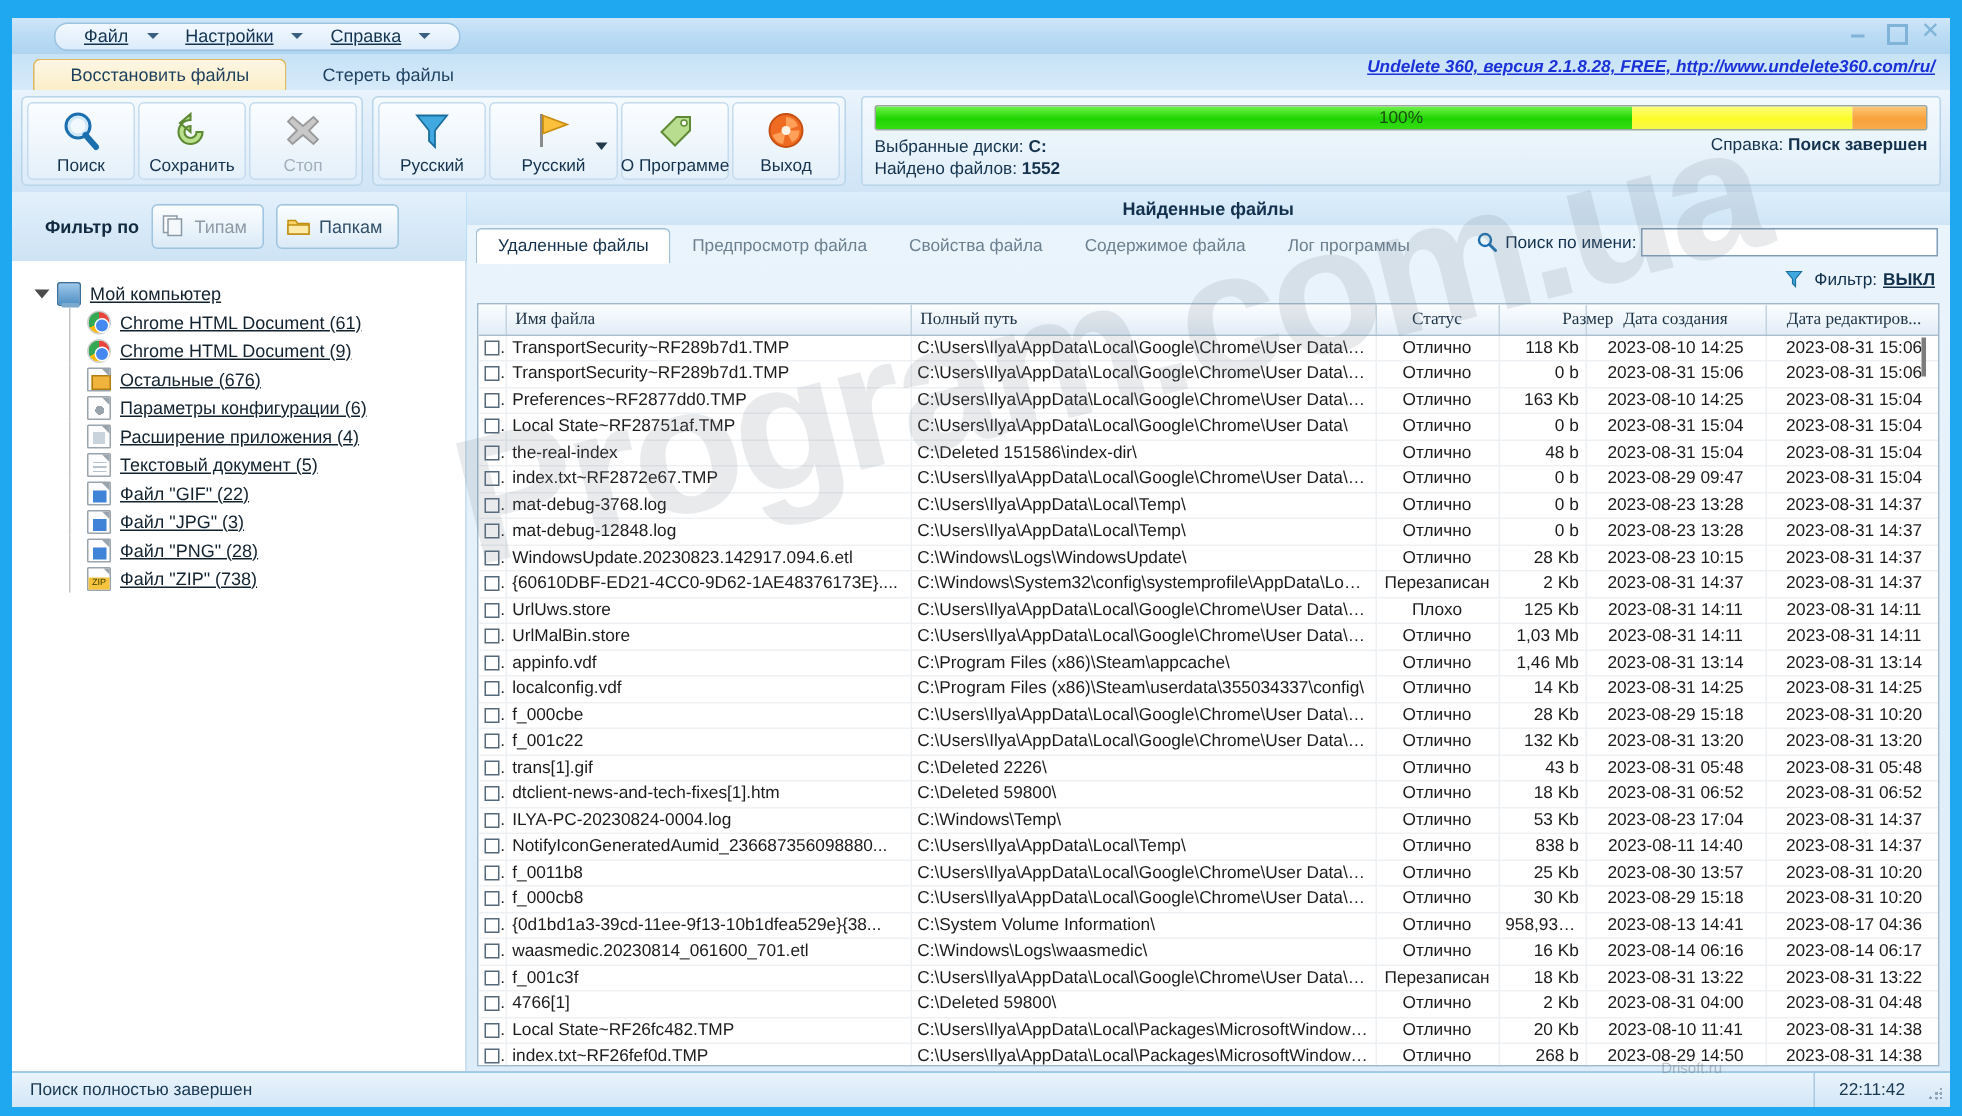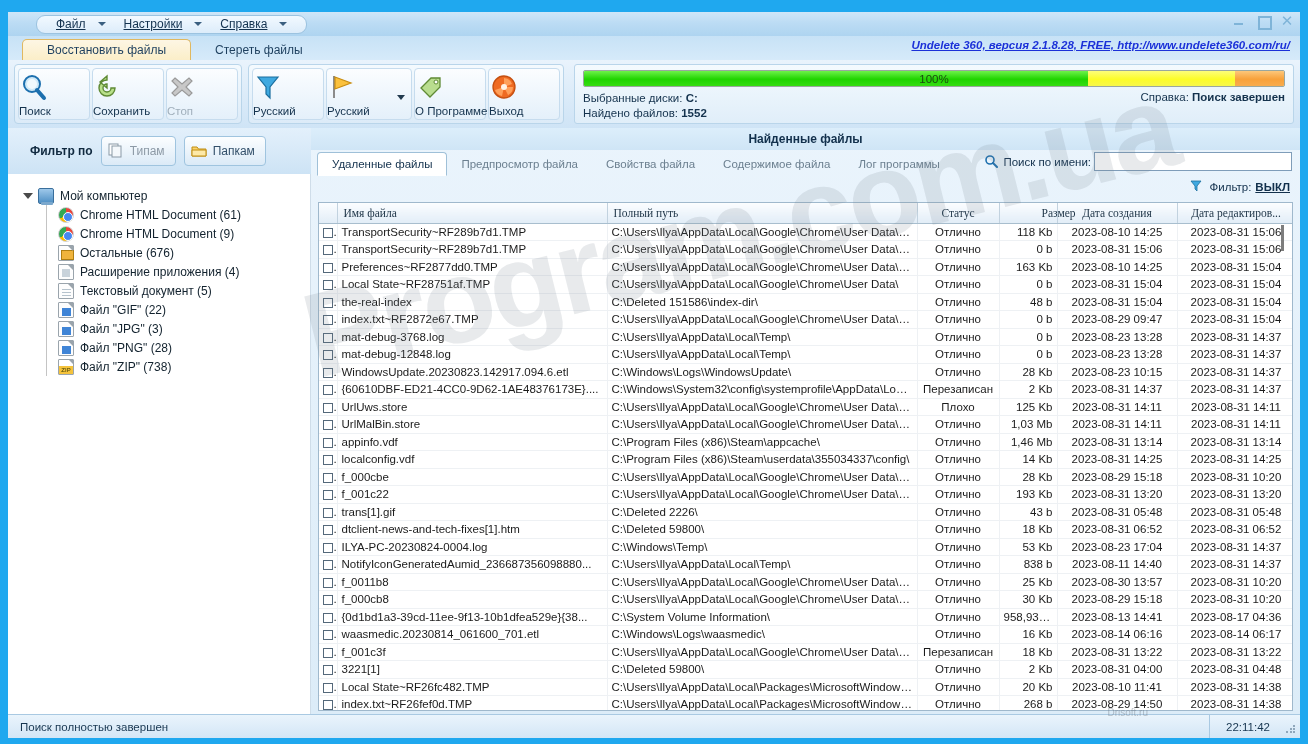--- a/index.html
+++ b/index.html
@@ -87,21 +87,21 @@
     display: flex; align-items: center; padding: 0 6px; gap: 6px;
   }
   .tgroup {
     display: flex; align-items: stretch; gap: 2px;
     border: 1px solid #b9d5ea; border-radius: 4px;
     background: linear-gradient(to bottom,#f4fafe,#dcebf8);
     padding: 3px; height: 60px;
   }
   .tbtn {
     width: 72px; border: 1px solid transparent; border-radius: 4px;
-    display: flex; flex-direction: column; align-items: flex-start; justify-content: center;
+    display: flex; flex-direction: column; align-items: center; justify-content: center;
     gap: 3px; cursor: default; position: relative;
     background: linear-gradient(to bottom,#fbfdff,#e4f0fa);
     border-color: #c6dcee;
   }
   .tbtn .cap { font-size: 11.5px; color: #14324d; white-space: nowrap; }
   .tbtn.disabled .cap { color: #a0afbb; }
   .tbtn .ico { width: 30px; height: 30px; position: relative; }
   .tbtn.withdrop { width: 86px; }
   .dropcaret {
     position: absolute; right: 6px; top: 26px;
@@ -152,21 +152,21 @@
   .fbtn.dim { color: #8d9aa6; }
 
   
   .treepanel {
     position: absolute; left: 8px; top: 174px; width: 303px; bottom: 30px;
     background: #ffffff; border-right: 1px solid #cfdde9;
     overflow: hidden; padding-top: 12px;
   }
   .tree-root, .tree-child {
     display: flex; align-items: center; gap: 6px; height: 19px;
-    font-size: 12px; color: #12222e; cursor: default; padding-left: 32px;
+    font-size: 12px; color: #12222e; cursor: default; padding-left: 32px; text-decoration: underline;
   }
   .tree-root { padding-left: 14px; }
   .tree-child { padding-left: 50px; position: relative; }
   .tree-child::before {
     content:''; position:absolute; left: 38px; top: 0; bottom: 0; width: 1px; background: #c4c4c4;
   }
   .twist {
     width: 10px; height: 10px; position: relative; flex: 0 0 auto;
   }
   .twist::after {
@@ -524,20 +524,24 @@
     </div>
     <div class="tree-child">
       <span class="ic ic-chrome"></span>
       <span>Chrome HTML Document (9)</span>
     </div>
     <div class="tree-child">
       <span class="ic ic-file rec"></span>
       <span>Остальные (676)</span>
     </div>
     <div class="tree-child">
+      <span class="ic ic-file cfg"></span>
+      <span>Параметры конфигурации (6)</span>
+    </div>
+    <div class="tree-child">
       <span class="ic ic-file dll"></span>
       <span>Расширение приложения (4)</span>
     </div>
     <div class="tree-child">
       <span class="ic ic-file txt"></span>
       <span>Текстовый документ (5)</span>
     </div>
     <div class="tree-child">
       <span class="ic ic-file blue"></span>
       <span>Файл "GIF" (22)</span>
@@ -746,21 +750,21 @@
               <td class="c-status st-ok">Отлично</td>
               <td class="c-size">28 Kb</td>
               <td class="c-created">2023-08-29 15:18</td>
               <td class="c-modified">2023-08-31 10:20</td>
             </tr>
             <tr>
               <td class="c-check"><span class="cb"></span></td>
               <td class="c-name">f_001c22</td>
               <td class="c-path">C:\Users\Ilya\AppData\Local\Google\Chrome\User Data\Pro...</td>
               <td class="c-status st-ok">Отлично</td>
-              <td class="c-size">193 Kb</td>
+              <td class="c-size">132 Kb</td>
               <td class="c-created">2023-08-31 13:20</td>
               <td class="c-modified">2023-08-31 13:20</td>
             </tr>
             <tr>
               <td class="c-check"><span class="cb"></span></td>
               <td class="c-name">trans[1].gif</td>
               <td class="c-path">C:\Deleted 2226\</td>
               <td class="c-status st-ok">Отлично</td>
               <td class="c-size">43 b</td>
               <td class="c-created">2023-08-31 05:48</td>
@@ -833,21 +837,21 @@
               <td class="c-check"><span class="cb"></span></td>
               <td class="c-name">f_001c3f</td>
               <td class="c-path">C:\Users\Ilya\AppData\Local\Google\Chrome\User Data\Pro...</td>
               <td class="c-status st-over">Перезаписан</td>
               <td class="c-size">18 Kb</td>
               <td class="c-created">2023-08-31 13:22</td>
               <td class="c-modified">2023-08-31 13:22</td>
             </tr>
             <tr>
               <td class="c-check"><span class="cb"></span></td>
-              <td class="c-name">3221[1]</td>
+              <td class="c-name">4766[1]</td>
               <td class="c-path">C:\Deleted 59800\</td>
               <td class="c-status st-ok">Отлично</td>
               <td class="c-size">2 Kb</td>
               <td class="c-created">2023-08-31 04:00</td>
               <td class="c-modified">2023-08-31 04:48</td>
             </tr>
             <tr>
               <td class="c-check"><span class="cb"></span></td>
               <td class="c-name">Local State~RF26fc482.TMP</td>
               <td class="c-path">C:\Users\Ilya\AppData\Local\Packages\MicrosoftWindows.C...</td>

